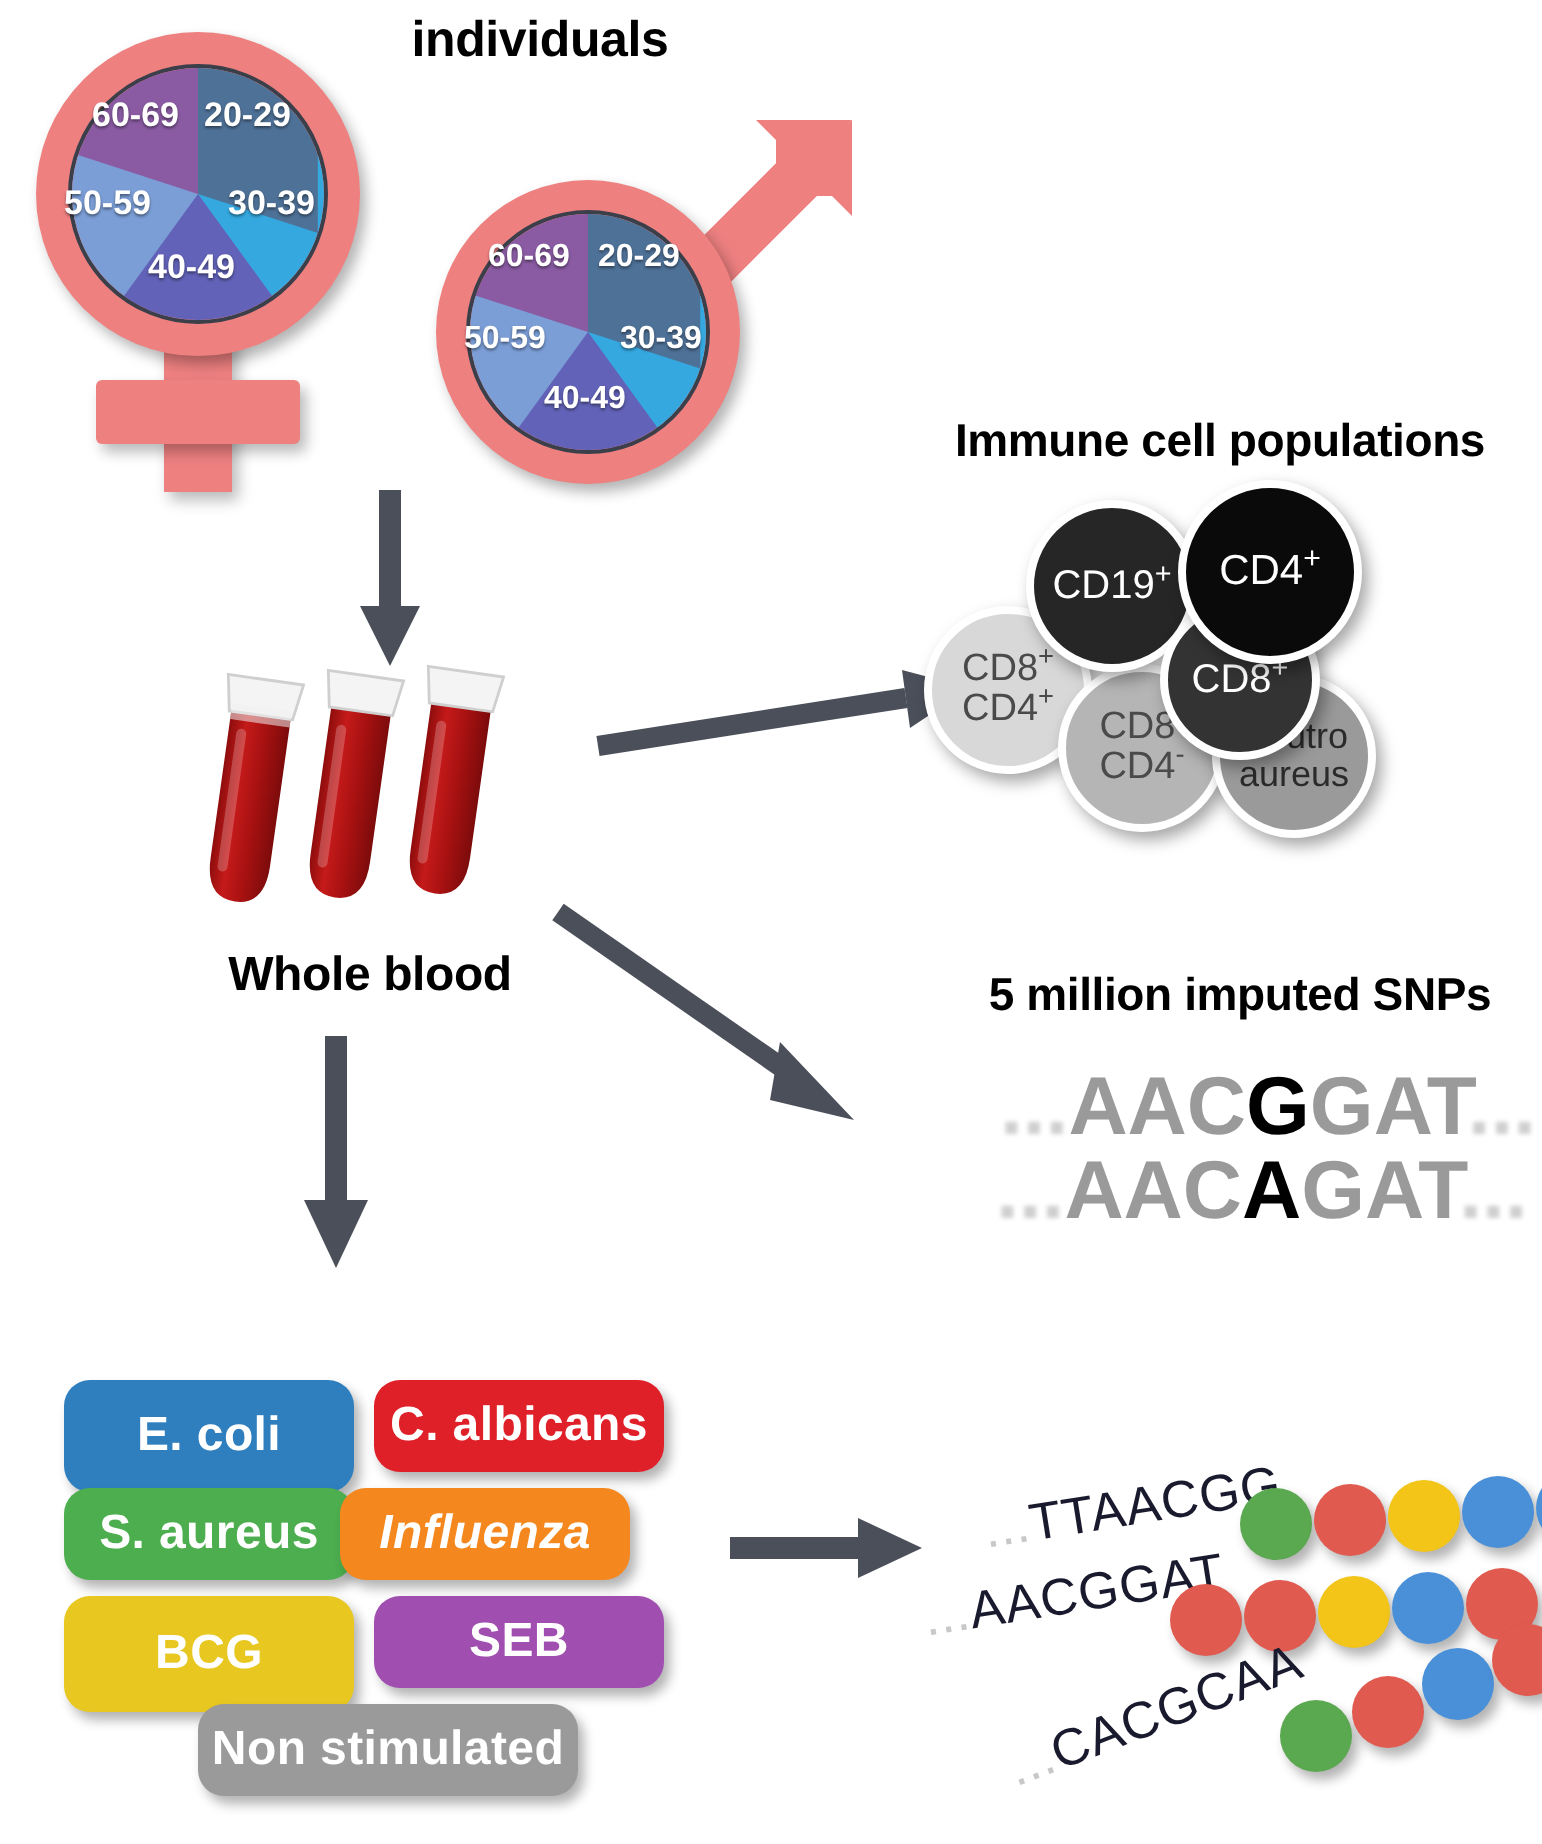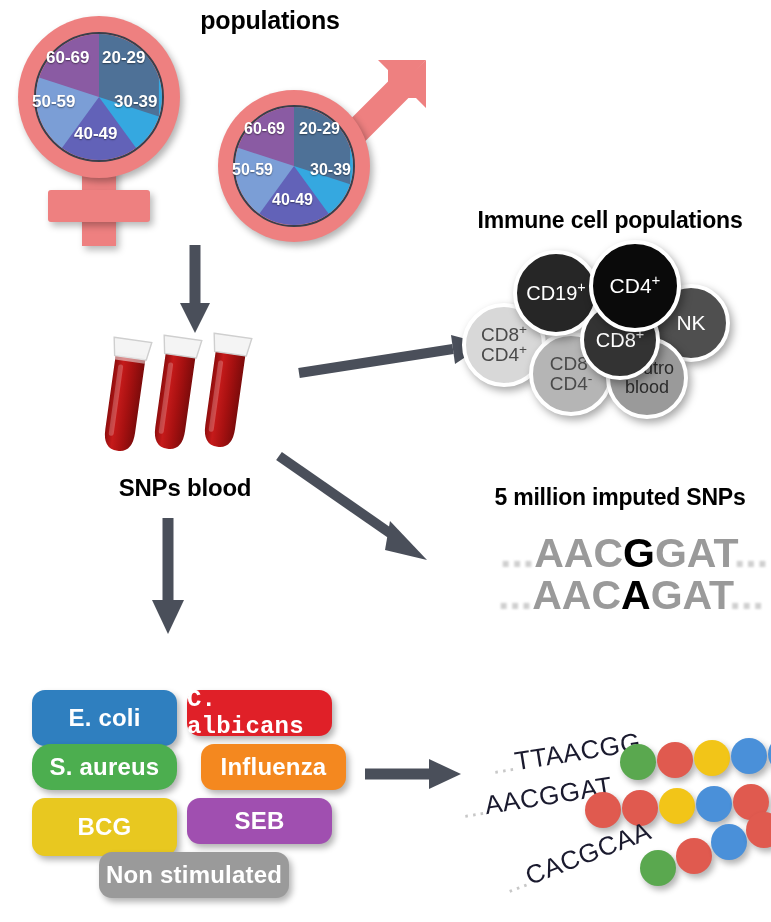--- a/index.html
+++ b/index.html
@@ -79,21 +79,21 @@
   .dna-lead{color:#c8c8c8;}
   .bead{
     position:absolute;border-radius:50%;
     box-shadow:3px 4px 6px rgba(0,0,0,.30);
   }
 </style>
 </head>
 <body>
 
 <div class="abs hdr" style="left:170px;top:6px;width:200px;font-size:25px;">
-  <div>populations</div>
+  <div>individuals</div>
 </div>
 
 <div class="sym" style="left:10px;top:12px;width:200px;height:240px;">
   <div class="fem-stem" style="left:72px;top:148px;width:34px;height:86px;"></div>
   <div class="fem-cross" style="left:38px;top:178px;width:102px;height:32px;border-radius:3px;"></div>
   <div class="ring" style="left:8px;top:4px;width:162px;height:162px;"></div>
   <div class="pie-wrap" style="left:24px;top:20px;width:130px;height:130px;">
 
     <div class="seg" style="background:#35a8e0;transform:rotate(0deg) skewY(-18deg);"></div>
     <div class="seg" style="background:#6262b8;transform:rotate(72deg) skewY(-18deg);"></div>
@@ -159,21 +159,21 @@
     <rect x="14" y="34" width="5" height="72" rx="2.5" fill="#ffffff" opacity=".22"></rect>
   </svg>
 
   <svg class="tube" width="60" height="130" style="left:100px;top:-2px;transform:rotate(8deg);">
     <path d="M 10 22 L 10 100 Q 10 120 25 120 Q 40 120 40 100 L 40 22 Z" fill="url(#bg1)"></path>
     <path d="M 6 8 L 44 8 L 41 26 L 9 26 Z" fill="#f4f4f4" stroke="#cfcfcf" stroke-width="1.4"></path>
     <rect x="14" y="34" width="5" height="72" rx="2.5" fill="#ffffff" opacity=".22"></rect>
   </svg>
 </div>
 
-<div class="abs hdr" style="left:85px;top:475px;width:200px;font-size:24px;">SNPs blood</div>
+<div class="abs hdr" style="left:85px;top:475px;width:200px;font-size:24px;">Whole blood</div>
 
 <svg class="arrow-svg" width="200" height="50" style="left:295px;top:333px;">
   <path d="M 4 40 L 158 16" stroke="#4a4f5a" stroke-width="10" fill="none"></path>
   <path d="M 190 11 L 156 2 L 160 31 Z" fill="#4a4f5a"></path>
 </svg>
 
 <svg class="arrow-svg" width="190" height="140" style="left:275px;top:450px;">
   <path d="M 4 6 L 122 88" stroke="#4a4f5a" stroke-width="10" fill="none"></path>
   <path d="M 152 110 L 115 71 L 110 100 Z" fill="#4a4f5a"></path>
 </svg>
@@ -199,68 +199,63 @@
         <span>CD19<sup class="sup">+</sup></span>
       </div>
   </div>
 
   <div class="cell" style="left:129px;top:0px;width:92px;height:92px;background:#0a0a0a;color:#ffffff;font-size:21px;z-index:5;">
     <div>
         <span>CD4<sup class="sup">+</sup></span>
       </div>
   </div>
 
-  <div class="cell" style="left:192px;top:44px;width:78px;height:78px;background:#4f4f4f;color:#ffffff;font-size:21px;z-index:2;">
-    <div>
-        <span>NK</span>
-      </div>
-  </div>
 
   <div class="cell" style="left:120px;top:60px;width:80px;height:80px;background:#333333;color:#ffffff;font-size:20px;z-index:4;">
     <div>
         <span>CD8<sup class="sup">+</sup></span>
       </div>
   </div>
 
   <div class="cell" style="left:69px;top:92px;width:84px;height:84px;background:#b5b5b5;color:#4a4a4a;font-size:19px;z-index:2;">
     <div>
       <span>CD8<sup class="sup">-</sup></span>
       <span>CD4<sup class="sup">-</sup></span>
     </div>
   </div>
 
   <div class="cell" style="left:146px;top:97px;width:82px;height:82px;background:#9a9a9a;color:#2b2b2b;font-size:18px;z-index:3;">
     <div>
       <span>Neutro</span>
-      <span>blood</span>
+      <span>aureus</span>
     </div>
   </div>
 
 </div>
 
 <div class="abs hdr" style="left:470px;top:485px;width:300px;font-size:23px;">5 million imputed SNPs</div>
 
 <div class="snp-row" style="left:500px;top:530px;">
   <span class="snp-fade">...</span><span class="snp-dim2">AAC</span><span class="snp-hi">G</span><span class="snp-dim2">GAT</span><span class="snp-fade">...</span>
 </div>
 
 <div class="snp-row" style="left:498px;top:572px;">
   <span class="snp-fade">...</span><span class="snp-dim2">AAC</span><span class="snp-hi">A</span><span class="snp-dim2">GAT</span><span class="snp-fade">...</span>
 </div>
 
 <div class="stim" style="left:32px;top:690px;width:145px;height:56px;background:#2f7fbf;">
   <span>E. coli</span>
 </div>
-<div class="stim" style="left:187px;top:690px;width:145px;height:46px;background:#e02028;font-family:Liberation Mono, monospace;">
+<div class="stim" style="left:187px;top:690px;width:145px;height:46px;background:#e02028;">
   <span>C. albicans</span>
 </div>
-<div class="stim" style="left:32px;top:744px;width:145px;height:46px;background:#4cae4f;border-radius:19px;">
+<div class="stim" style="left:32px;top:744px;width:145px;height:46px;background:#4cae4f;">
   <span>S. aureus</span>
 </div>
-<div class="stim" style="left:201px;top:744px;width:145px;height:46px;background:#f4881f;">
+<div class="stim" style="left:170px;top:744px;width:145px;height:46px;background:#f4881f;font-style:italic;">
   <span>Influenza</span>
 </div>
 <div class="stim" style="left:32px;top:798px;width:145px;height:58px;background:#e8c820;">
   <span>BCG</span>
 </div>
 <div class="stim" style="left:187px;top:798px;width:145px;height:46px;background:#a04fb0;">
   <span>SEB</span>
 </div>
 <div class="stim" style="left:99px;top:852px;width:190px;height:46px;background:#9a9a9a;">
   <span>Non stimulated</span>

